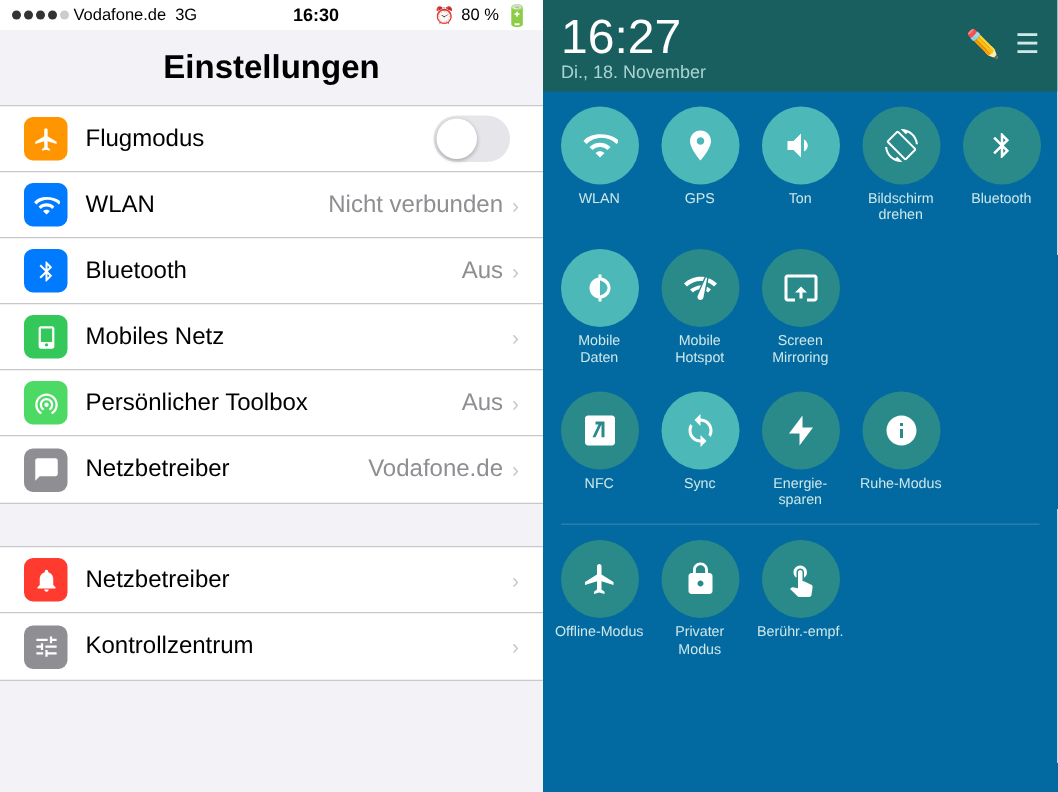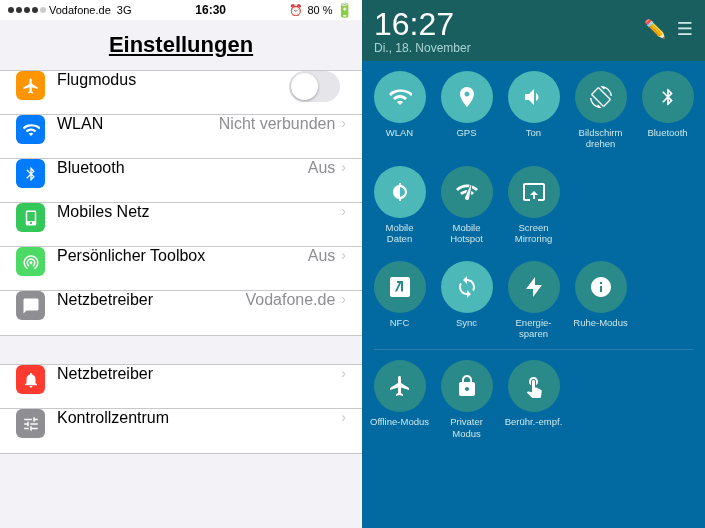--- a/index.html
+++ b/index.html
@@ -31,33 +31,32 @@
 
     .ios-title-bar {
       background: #f2f2f7;
       padding: 12px 16px 8px;
       text-align: center;
     }
     .ios-title-bar h1 {
       font-size: 22px;
       font-weight: 600;
       color: #000;
-      text-decoration: underline;
     }
 
     .ios-section {
       background: #fff;
       margin: 4px 0;
       border-top: 1px solid #c8c7cc;
       border-bottom: 1px solid #c8c7cc;
     }
 
     .ios-row {
       display: flex;
-      align-items: flex-start;
+      align-items: center;
       padding: 0 16px;
       height: 44px;
       border-bottom: 1px solid #c8c7cc;
       background: #fff;
       position: relative;
     }
     .ios-row:last-child { border-bottom: none; }
 
     .ios-row-icon {
       width: 29px;

